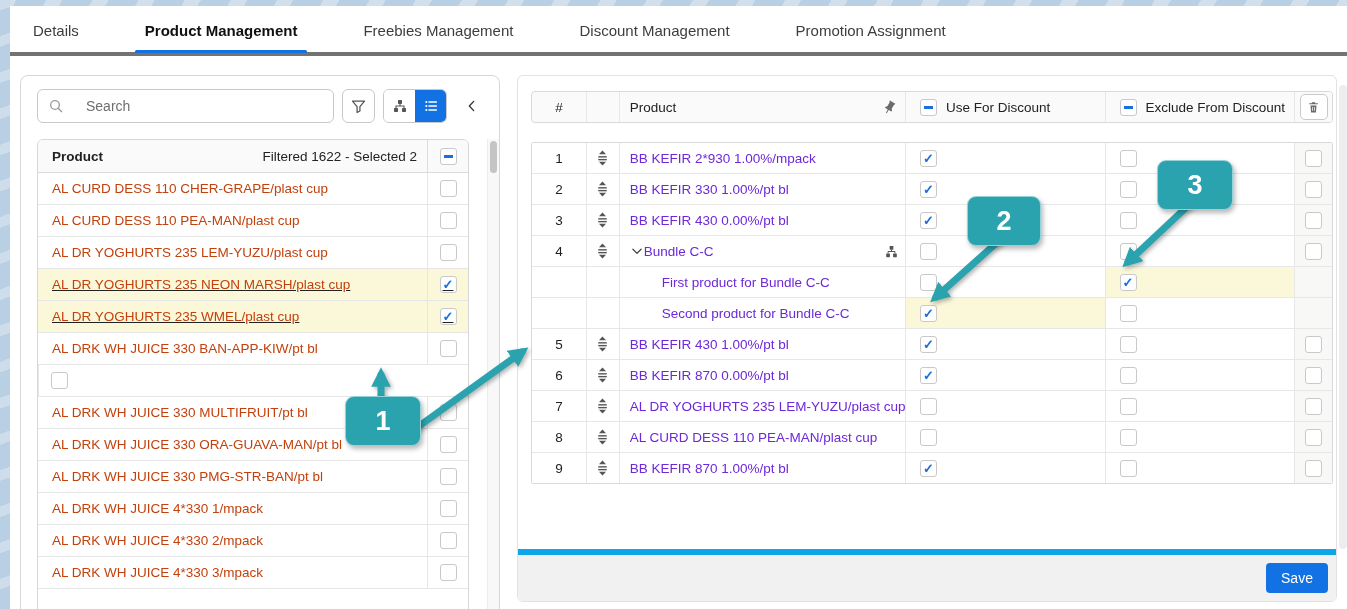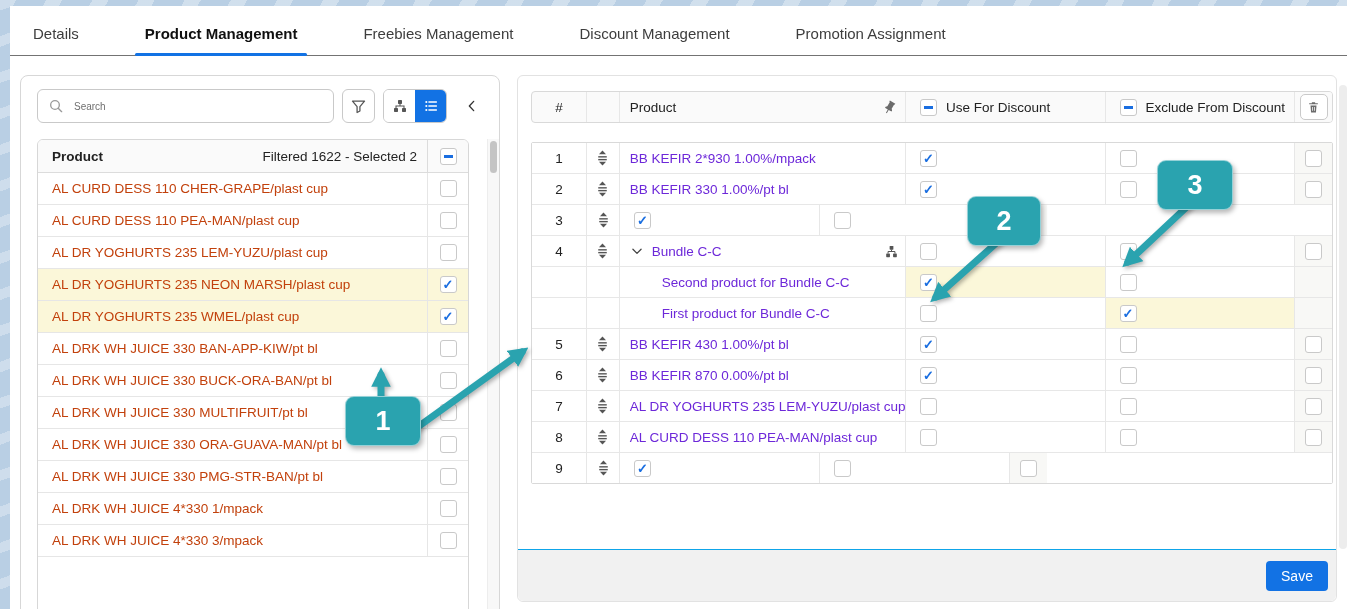--- a/index.html
+++ b/index.html
@@ -6,80 +6,80 @@
   body{width:1347px;height:609px;overflow:hidden;position:relative;background:#fff;
        font-family:"Liberation Sans",sans-serif;color:#222;}
   
   .frame-top{position:absolute;left:0;top:0;width:1347px;height:6px;
     background:#b9cfe4;background-image:repeating-linear-gradient(120deg,rgba(255,255,255,.35) 0 14px,rgba(255,255,255,0) 14px 40px);}
   .frame-left{position:absolute;left:0;top:0;width:10px;height:609px;
     background:#b9cfe4;background-image:repeating-linear-gradient(160deg,rgba(255,255,255,.3) 0 10px,rgba(255,255,255,0) 10px 34px);}
 
   
   .tabs{position:absolute;left:10px;top:6px;width:1337px;height:50px;background:#fff;
-    display:flex;align-items:flex-end;padding-left:13px;box-sizing:border-box;border-bottom:1px solid #737373;}
+    display:flex;align-items:flex-end;padding-left:13px;box-sizing:border-box;border-bottom:4px solid #737373;}
   .tab{margin-right:46px;padding:0 10px 13px;font-size:15px;color:#3d3d3d;position:relative;white-space:nowrap;cursor:pointer;}
   .tab.active{font-weight:700;color:#101010;}
   .tab.active::after{content:"";position:absolute;left:0;right:0;bottom:-1px;height:3px;border-radius:2px;background:var(--accent,#2e86ec);}
 
   
   .lpanel{position:absolute;left:20px;top:75px;width:480px;height:600px;background:#fff;
     border:1px solid #d7d7d7;border-radius:8px;box-sizing:border-box;}
   .ltoolbar{position:absolute;left:0;top:13px;width:100%;height:34px;}
   .search-box{position:absolute;left:16px;top:0;width:297px;height:34px;border:1px solid #c9c9c9;border-radius:6px;
     box-sizing:border-box;display:flex;align-items:center;padding:0 10px;background:#fff;}
-  .search-box input{border:none;outline:none;font-size:10px;color:#333;margin-left:8px;width:230px;font-family:inherit;background:transparent;}
+  .search-box input{border:none;outline:none;font-size:14px;color:#333;margin-left:20px;width:230px;font-family:inherit;background:transparent;}
   .search-box input::placeholder{color:#6f6f6f;}
   .tbtn{position:absolute;top:0;height:34px;border:1px solid #c9c9c9;border-radius:6px;background:#fff;
     display:flex;align-items:center;justify-content:center;box-sizing:border-box;cursor:pointer;}
   .btn-filter{left:321px;width:33px;}
   .seg{position:absolute;left:362px;top:0;width:64px;height:34px;border:1px solid #c9c9c9;border-radius:6px;
     overflow:hidden;display:flex;box-sizing:border-box;}
   .seg > div{width:32px;height:100%;display:flex;align-items:center;justify-content:center;cursor:pointer;background:#fff;}
   .seg .on{background:var(--accent,#1272e4);}
   .collapse{position:absolute;left:438px;top:4px;width:26px;height:26px;display:flex;align-items:center;justify-content:center;cursor:pointer;}
 
   .ltable{position:absolute;left:16px;top:63px;width:432px;bottom:-2px;border:1px solid #d7d7d7;border-radius:6px 6px 0 0;box-sizing:border-box;overflow:hidden;background:#fff;}
   .lheader{height:32px;background:#fafafa;border-bottom:1px solid #dcdcdc;display:flex;align-items:center;font-size:13.5px;}
   .lheader .hname{flex:1;padding-left:14px;font-weight:700;color:#222;}
   .lheader .hsummary{color:#222;padding-right:10px;}
   .lheader .hcb{width:40px;border-left:1px solid #dcdcdc;height:100%;display:flex;align-items:center;justify-content:center;}
   .lrow{height:31px;display:flex;align-items:center;border-bottom:1px solid #e6e6e6;font-size:13.5px;background:#fff;cursor:pointer;}
   .lrow .lname{flex:1;padding-left:14px;color:#c2410c;white-space:nowrap;overflow:hidden;}
   .lrow .lcb{width:40px;height:100%;border-left:1px solid #e6e6e6;display:flex;align-items:center;justify-content:center;}
-  .lrow.hl{background:var(--yellow,#fbf7d9);}
+  .lrow.hl{background:var(--yellow,#fbf7d9);text-decoration:underline;}
   .lscroll{position:absolute;left:466px;top:63px;bottom:0;width:11px;background:#f8f8f8;border-left:1px solid #ededed;}
   .lscroll .thumb{position:absolute;left:2px;top:2px;width:7px;height:32px;border-radius:4px;background:#c4c4c4;}
 
   
   .rpanel{position:absolute;left:517px;top:75px;width:820px;height:527px;background:#fff;
     border:1px solid #e2e2e2;border-radius:6px;box-sizing:border-box;}
   .rheader,.rbody{position:absolute;left:13px;width:802px;box-sizing:border-box;}
   .rheader{top:15px;height:32px;border:1px solid #d9d9d9;border-radius:4px;background:#fafafa;display:flex;font-size:13.5px;overflow:hidden;}
   .rbody{top:66px;border:1px solid #d9d9d9;border-radius:2px;background:#fff;}
   .rrow{height:30px;display:flex;border-bottom:1px solid #e7e7e7;font-size:13.5px;background:#fff;}
   .rrow:last-child{border-bottom:none;}
   .c{display:flex;align-items:center;box-sizing:border-box;border-right:1px solid #e7e7e7;height:100%;}
   .cnum{width:55px;justify-content:center;color:#222;}
   .cdrag{width:33px;justify-content:center;}
   .cprod{width:287px;padding-left:10px;color:#6d28d9;white-space:nowrap;overflow:hidden;}
   .cuse{width:200px;padding-left:14px;}
   .cexc{width:190px;padding-left:14px;}
   .ctrash{width:37px;justify-content:center;border-right:none;background:#f8f8f6;}
   .c.ylw{background:var(--yellow,#fbf7d9);}
   .cprod .indent{padding-left:32px;}
-  .cprod .blabel{margin-left:8px;}
+  .cprod .blabel{}
   .cprod .spacer{flex:1;}
   .rheader .c{color:#222;}
   .rheader .ctrash{background:#fafafa;}
   .hdrbtn{width:26px;height:24px;border:1px solid #c9c9c9;border-radius:5px;background:#fff;display:flex;align-items:center;justify-content:center;cursor:pointer;}
   .hlabel{margin-left:9px;}
   .pin-wrap{flex:1;display:flex;justify-content:flex-end;padding-right:8px;}
 
-  .rfooter{position:absolute;left:0;bottom:0;width:100%;height:52px;background:#f1f1f1;border-top:1px solid #0ea5e9;
+  .rfooter{position:absolute;left:0;bottom:0;width:100%;height:52px;background:#f1f1f1;border-top:6px solid #0ea5e9;
     border-radius:0 0 6px 6px;box-sizing:border-box;display:flex;align-items:center;justify-content:flex-end;padding-right:8px;}
   .save-btn{min-width:62px;height:30px;background:var(--accent,#1272e4);color:#fff;border:none;border-radius:4px;
     font-size:14px;font-family:inherit;cursor:pointer;padding:0 14px;}
 
   .rscroll{position:absolute;left:1339px;top:85px;width:8px;height:464px;background:#ededed;border-radius:4px;}
 
   
   .cb{width:17px;height:17px;min-width:17px;border:1px solid #c9c9c9;border-radius:3px;background:#fff;
     display:inline-flex;align-items:center;justify-content:center;box-sizing:border-box;cursor:pointer;}
   .cb.checked::after{content:"✓";color:var(--check,#1a6ee0);font-size:13px;font-weight:700;line-height:1;}
@@ -189,21 +189,20 @@
             <span class="cb checked"></span>
           </div>
         </div>
         <div class="lrow">
           <div class="lname">AL DRK WH JUICE 330 BAN-APP-KIW/pt bl</div>
      <div class="lcb">
             <span class="cb"></span>
           </div>
         </div>
         <div class="lrow">
-          <div class="lname">AL DRK WH JUICE 330 BUCK-ORA-BAN/pt bl</div>
      <div class="lcb">
             <span class="cb"></span>
           </div>
         </div>
         <div class="lrow">
           <div class="lname">AL DRK WH JUICE 330 MULTIFRUIT/pt bl</div>
      <div class="lcb">
             <span class="cb"></span>
           </div>
         </div>
@@ -214,20 +213,26 @@
           </div>
         </div>
         <div class="lrow">
           <div class="lname">AL DRK WH JUICE 330 PMG-STR-BAN/pt bl</div>
      <div class="lcb">
             <span class="cb"></span>
           </div>
         </div>
         <div class="lrow">
           <div class="lname">AL DRK WH JUICE 4*330 1/mpack</div>
+     <div class="lcb">
+            <span class="cb"></span>
+          </div>
+        </div>
+        <div class="lrow">
+          <div class="lname">AL DRK WH JUICE 4*330 2/mpack</div>
      <div class="lcb">
             <span class="cb"></span>
           </div>
         </div>
         <div class="lrow">
           <div class="lname">AL DRK WH JUICE 4*330 3/mpack</div>
      <div class="lcb">
             <span class="cb"></span>
           </div>
         </div>
@@ -319,20 +324,23 @@
       <div class="rrow">
         <div class="c cnum">3</div>
      <div class="c cdrag">
           <svg width="13" height="16" viewBox="0 0 14 16">
      <polygon points="7,0 10.8,4 3.2,4" fill="#555"></polygon>
      <rect x="2.4" y="6" width="9.2" height="1.5" fill="#555"></rect>
      <rect x="2.4" y="9" width="9.2" height="1.5" fill="#555"></rect>
      <polygon points="3.2,12 10.8,12 7,16" fill="#555"></polygon>
    </svg>
         </div>
+     <div class="c cprod">
+          <span>BB KEFIR 430 0.00%/pt bl</span>
+        </div>
      <div class="c cuse">
           <span class="cb checked"></span>
         </div>
      <div class="c cexc">
           <span class="cb"></span>
         </div>
      <div class="c ctrash">
           <span class="cb"></span>
         </div>
       </div>
@@ -366,41 +374,41 @@
           <span class="cb"></span>
         </div>
      <div class="c ctrash">
           <span class="cb"></span>
         </div>
       </div>
       <div class="rrow">
         <div class="c cnum"></div>
      <div class="c cdrag"></div>
      <div class="c cprod">
-          <span class="indent">Second product for Bundle C-C</span>
-        </div>
-     <div class="c cuse ylw">
-          <span class="cb checked"></span>
-        </div>
-     <div class="c cexc">
-          <span class="cb"></span>
+          <span class="indent">First product for Bundle C-C</span>
+        </div>
+     <div class="c cuse">
+          <span class="cb"></span>
+        </div>
+     <div class="c cexc ylw">
+          <span class="cb checked"></span>
         </div>
      <div class="c ctrash"></div>
       </div>
       <div class="rrow">
         <div class="c cnum"></div>
      <div class="c cdrag"></div>
      <div class="c cprod">
-          <span class="indent">First product for Bundle C-C</span>
-        </div>
-     <div class="c cuse">
-          <span class="cb"></span>
-        </div>
-     <div class="c cexc ylw">
-          <span class="cb checked"></span>
+          <span class="indent">Second product for Bundle C-C</span>
+        </div>
+     <div class="c cuse ylw">
+          <span class="cb checked"></span>
+        </div>
+     <div class="c cexc">
+          <span class="cb"></span>
         </div>
      <div class="c ctrash"></div>
       </div>
       <div class="rrow">
         <div class="c cnum">5</div>
      <div class="c cdrag">
           <svg width="13" height="16" viewBox="0 0 14 16">
      <polygon points="7,0 10.8,4 3.2,4" fill="#555"></polygon>
      <rect x="2.4" y="6" width="9.2" height="1.5" fill="#555"></rect>
      <rect x="2.4" y="9" width="9.2" height="1.5" fill="#555"></rect>
@@ -491,20 +499,23 @@
       </div>
       <div class="rrow">
         <div class="c cnum">9</div>
      <div class="c cdrag">
           <svg width="13" height="16" viewBox="0 0 14 16">
      <polygon points="7,0 10.8,4 3.2,4" fill="#555"></polygon>
      <rect x="2.4" y="6" width="9.2" height="1.5" fill="#555"></rect>
      <rect x="2.4" y="9" width="9.2" height="1.5" fill="#555"></rect>
      <polygon points="3.2,12 10.8,12 7,16" fill="#555"></polygon>
    </svg>
+        </div>
+     <div class="c cprod">
+          <span>BB KEFIR 870 1.00%/pt bl</span>
         </div>
      <div class="c cuse">
           <span class="cb checked"></span>
         </div>
      <div class="c cexc">
           <span class="cb"></span>
         </div>
      <div class="c ctrash">
           <span class="cb"></span>
         </div>

